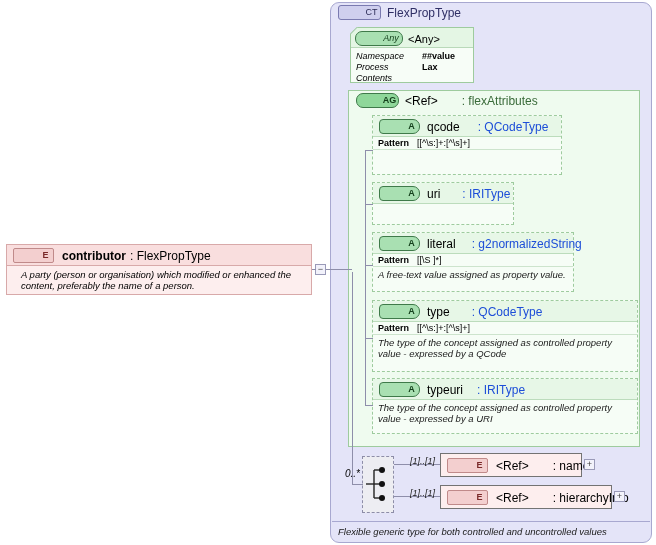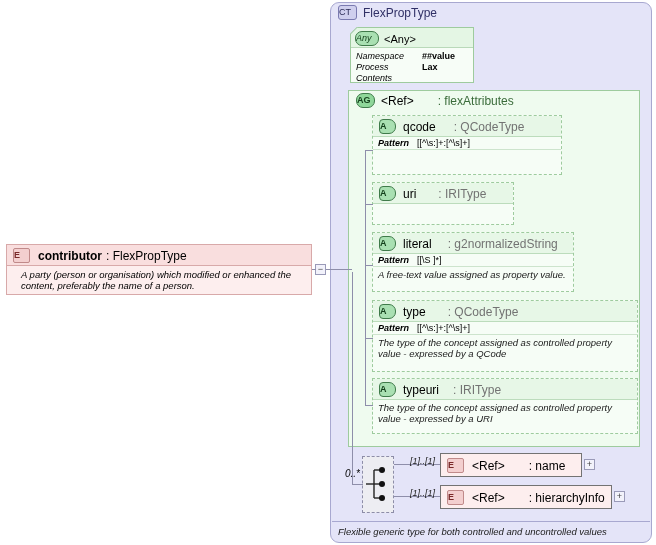--- a/index.html
+++ b/index.html
@@ -12,24 +12,25 @@
     position:relative;
     overflow:hidden;
   }
   .abs{position:absolute;}
 
   
   .badge{
     display:inline-block;
     width:17px;height:13px;
     line-height:13px;
-    text-align:left;
+    text-align:center;
     font-size:9px;
     font-family:"Liberation Sans", sans-serif;
     vertical-align:middle;
+    padding-left:24px;
   }
   .badge-ct{
     border:1px solid #7a7ab0;
     border-radius:3px;
     background:#cfcfee;
     color:#2b2b55;
   }
   .badge-ag{
     border:1px solid #3f7a4a;
     border-radius:7px;
@@ -122,28 +123,28 @@
   }
   .attr .ahdr{
     height:21px;
     background:#e7f7e7;
     border-bottom:1px solid #bcdcbc;
     padding:3px 0 0 6px;
     box-sizing:border-box;
     white-space:nowrap;
   }
   .attr .aname{margin-left:7px;font-size:12px;vertical-align:middle;}
-  .attr .atype{font-size:12px;color:#737373;vertical-align:middle;}
+  .attr .atype{font-size:12px;color:#1d4ed8;vertical-align:middle;}
   .attr .prow{
     border-bottom:1px solid #cde4cd;
     padding:1px 5px 1px 5px;
     font-size:9px;
     white-space:nowrap;
   }
-  .attr .prow .pk{font-style:italic;font-weight:bold;}
+  .attr .prow .pk{font-weight:bold;}
   .attr .prow .pv{margin-left:8px;font-family:"Liberation Sans",sans-serif;}
   .attr .doc{
     padding:2px 5px 2px 5px;
     font-size:9.5px;
     font-style:italic;
     line-height:11px;
     color:#1a1a1a;
   }
 
   

